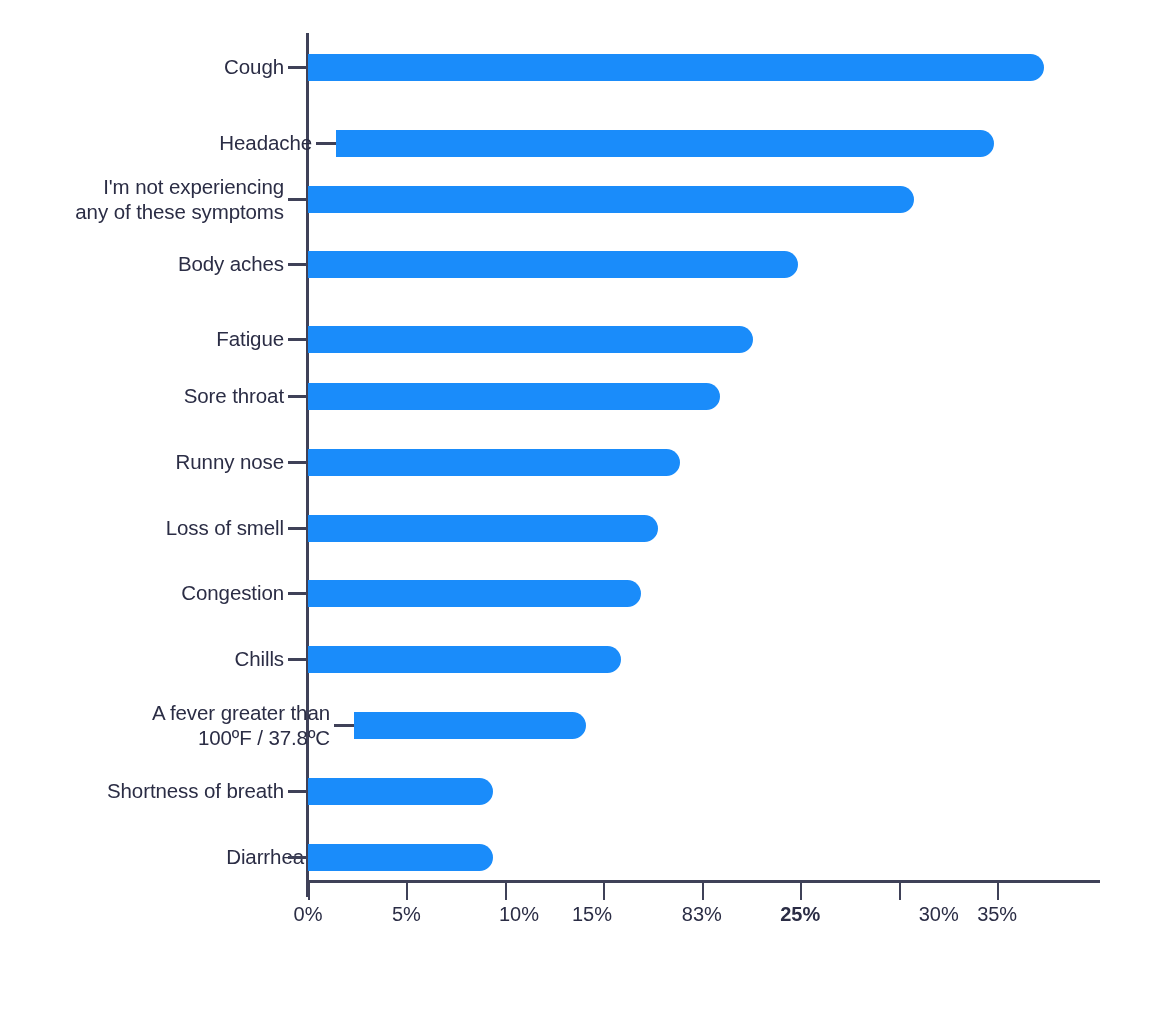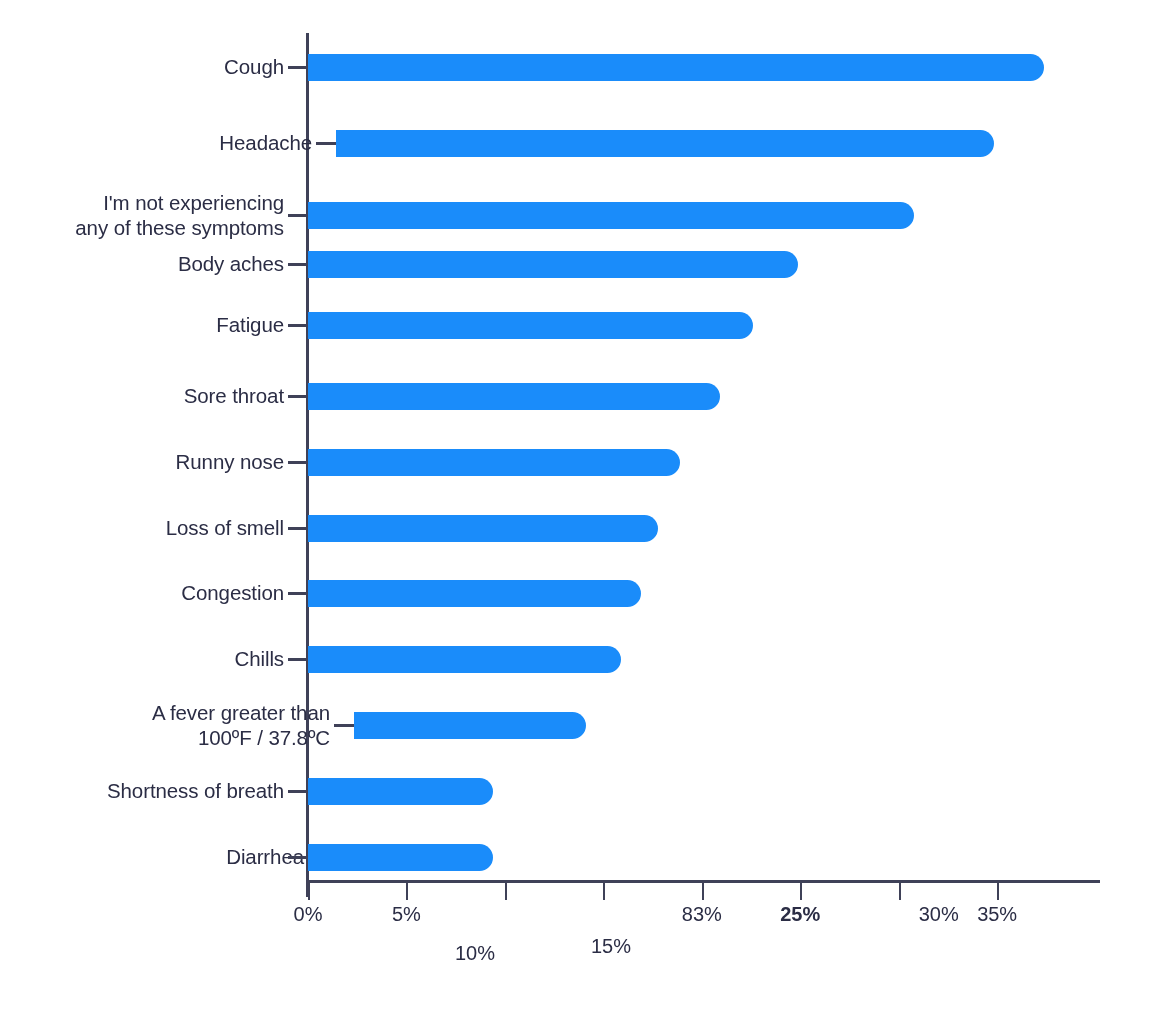--- a/index.html
+++ b/index.html
@@ -140,32 +140,32 @@
         <div class="bar-row" style="top: 46px;">
           <div class="cat-label one-line">Cough</div>
           <div class="cat-tick"></div>
           <div class="bar" title="Cough: 37.4%" style="width: 736.406px; background: rgb(26, 140, 250);"></div>
         </div>
         <div class="bar-row" style="top: 122px; margin-left: 28px;">
           <div class="cat-label one-line">Headache</div>
           <div class="cat-tick"></div>
           <div class="bar" title="Headache: 33.4%" style="width: 657.646px; background: rgb(26, 140, 250);"></div>
         </div>
-        <div class="bar-row" style="top: 177.6px; margin-top: 16px;">
+        <div class="bar-row" style="top: 177.6px;">
           <div class="cat-label two-line">I'm not experiencing
 any of these symptoms</div>
           <div class="cat-tick"></div>
           <div class="bar" title="I'm not experiencing any of these symptoms: 30.8%" style="width: 606.452px; background: rgb(26, 140, 250);"></div>
         </div>
         <div class="bar-row" style="top: 243.4px;">
           <div class="cat-label one-line">Body aches</div>
           <div class="cat-tick"></div>
           <div class="bar" title="Body aches: 24.9%" style="width: 490.281px; background: rgb(26, 140, 250);"></div>
         </div>
-        <div class="bar-row" style="top: 304px;">
+        <div class="bar-row" style="top: 318px;">
           <div class="cat-label one-line">Fatigue</div>
           <div class="cat-tick"></div>
           <div class="bar" title="Fatigue: 22.6%" style="width: 444.994px; background: rgb(26, 140, 250);"></div>
         </div>
         <div class="bar-row" style="top: 375px;">
           <div class="cat-label one-line">Sore throat</div>
           <div class="cat-tick"></div>
           <div class="bar" title="Sore throat: 20.9%" style="width: 411.521px; background: rgb(26, 140, 250);"></div>
         </div>
         <div class="bar-row" style="top: 440.8px;">
@@ -204,23 +204,23 @@
           <div class="cat-tick"></div>
           <div class="bar" title="Diarrhea: 9.4%" style="width: 185.086px; background: rgb(26, 140, 250);"></div>
         </div>
       </div>
     <div id="xticks">
         <div class="x-tick" style="left: 308px;"></div>
         <div class="x-tick-label" style="left: 308px;">0%</div>
         <div class="x-tick" style="left: 406.45px;"></div>
         <div class="x-tick-label" style="left: 406.45px;">5%</div>
         <div class="x-tick" style="left: 504.9px;"></div>
-        <div class="x-tick-label" style="left: 475px; margin-top: 39px;">10%</div>
+        <div class="x-tick-label" style="left: 519px;">10%</div>
         <div class="x-tick" style="left: 603.35px;"></div>
-        <div class="x-tick-label" style="left: 611px; margin-top: 32px;">15%</div>
+        <div class="x-tick-label" style="left: 592px;">15%</div>
         <div class="x-tick" style="left: 701.8px;"></div>
         <div class="x-tick-label" style="left: 701.8px;">83%</div>
         <div class="x-tick" style="left: 800.25px;"></div>
         <div class="x-tick-label" style="left: 800.25px; font-weight: bold;">25%</div>
         <div class="x-tick" style="left: 898.7px;"></div>
         <div class="x-tick-label" style="left: 898.7px; text-align: right;">30%</div>
         <div class="x-tick" style="left: 997.15px;"></div>
         <div class="x-tick-label" style="left: 997.15px;">35%</div>
       </div>
 

